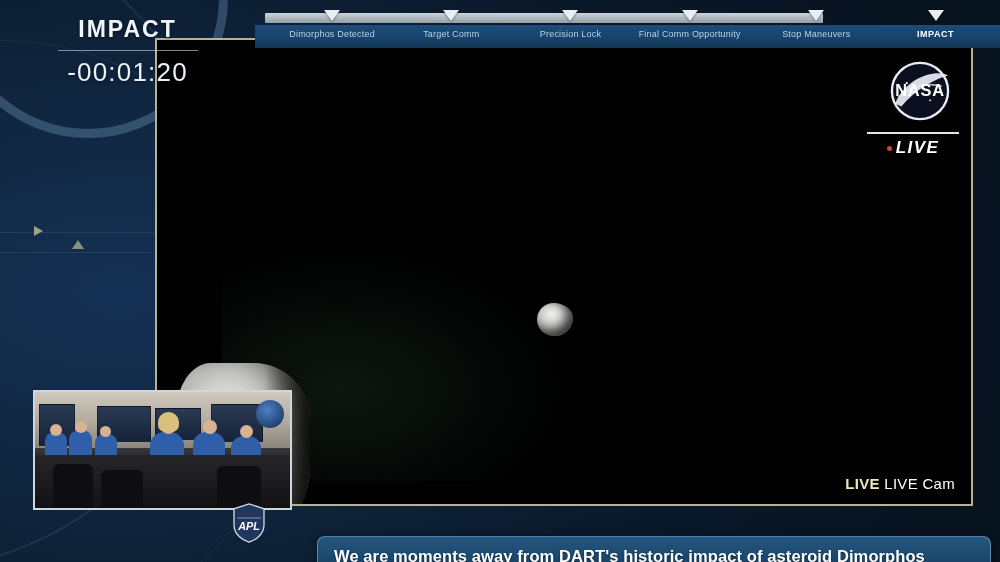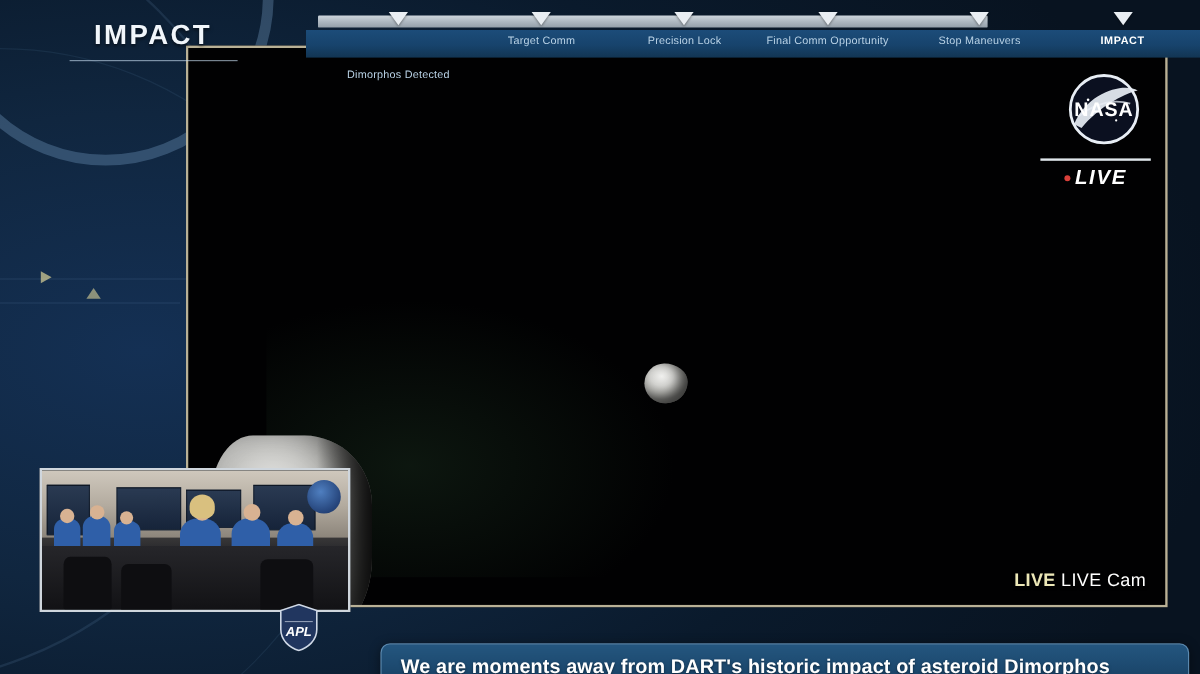--- a/index.html
+++ b/index.html
@@ -359,37 +359,38 @@
   <div class="bg-arc-low"></div>
   <div class="bg-arc-top"></div>
   <div class="bg-hline" style="top:232px;"></div>
   <div class="bg-hline" style="top:252px; width:150px;"></div>
   <div class="bg-tri t1"></div>
   <div class="bg-tri t2"></div>
 
   <div class="countdown">
     <div class="cd-label">IMPACT</div>
     <div class="cd-rule"></div>
+    <div class="cd-time">-00:01:20</div>
   </div>
 
   <div class="timeline">
     <div class="tl-strip"></div>
     <div class="tl-track">
       <div class="tl-fill" id="tl-fill" style="width: 77%;"></div>
     </div>
     <div id="tl-markers">
         <div class="tl-marker" style="left: calc(9% + 10px);"></div>
         <div class="tl-marker" style="left: calc(25% + 10px);"></div>
         <div class="tl-marker" style="left: calc(41% + 10px);"></div>
         <div class="tl-marker" style="left: calc(57% + 10px);"></div>
         <div class="tl-marker" style="left: calc(74% + 10px);"></div>
         <div class="tl-marker" style="left: calc(90% + 10px);"></div>
       </div>
     <div id="tl-labels">
-        <div class="tl-label" style="left: calc(9% + 10px); margin-top: 28px;">Dimorphos Detected</div>
+        <div class="tl-label" style="left: calc(9% + 10px);">Dimorphos Detected</div>
         <div class="tl-label" style="left: calc(25% + 10px);">Target Comm</div>
         <div class="tl-label" style="left: calc(41% + 10px); text-align: center;">Precision Lock</div>
         <div class="tl-label" style="left: calc(57% + 10px);">Final Comm Opportunity</div>
         <div class="tl-label" style="left: calc(74% + 10px);">Stop Maneuvers</div>
         <div class="tl-label current" style="left: calc(90% + 10px);">IMPACT</div>
       </div>
   </div>
 
   <div class="video-frame">
     <div class="space-bg"></div>

